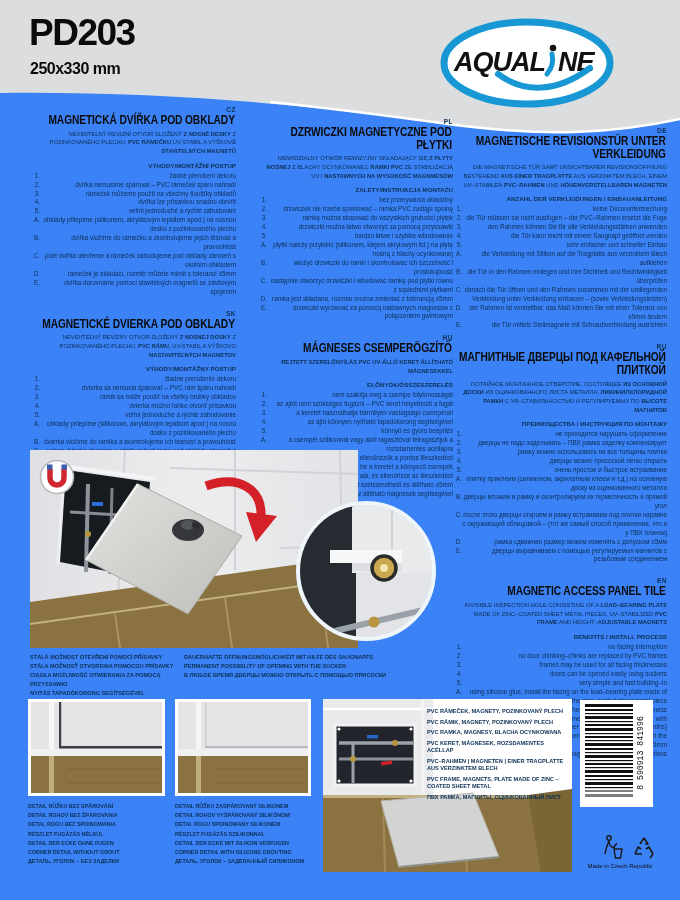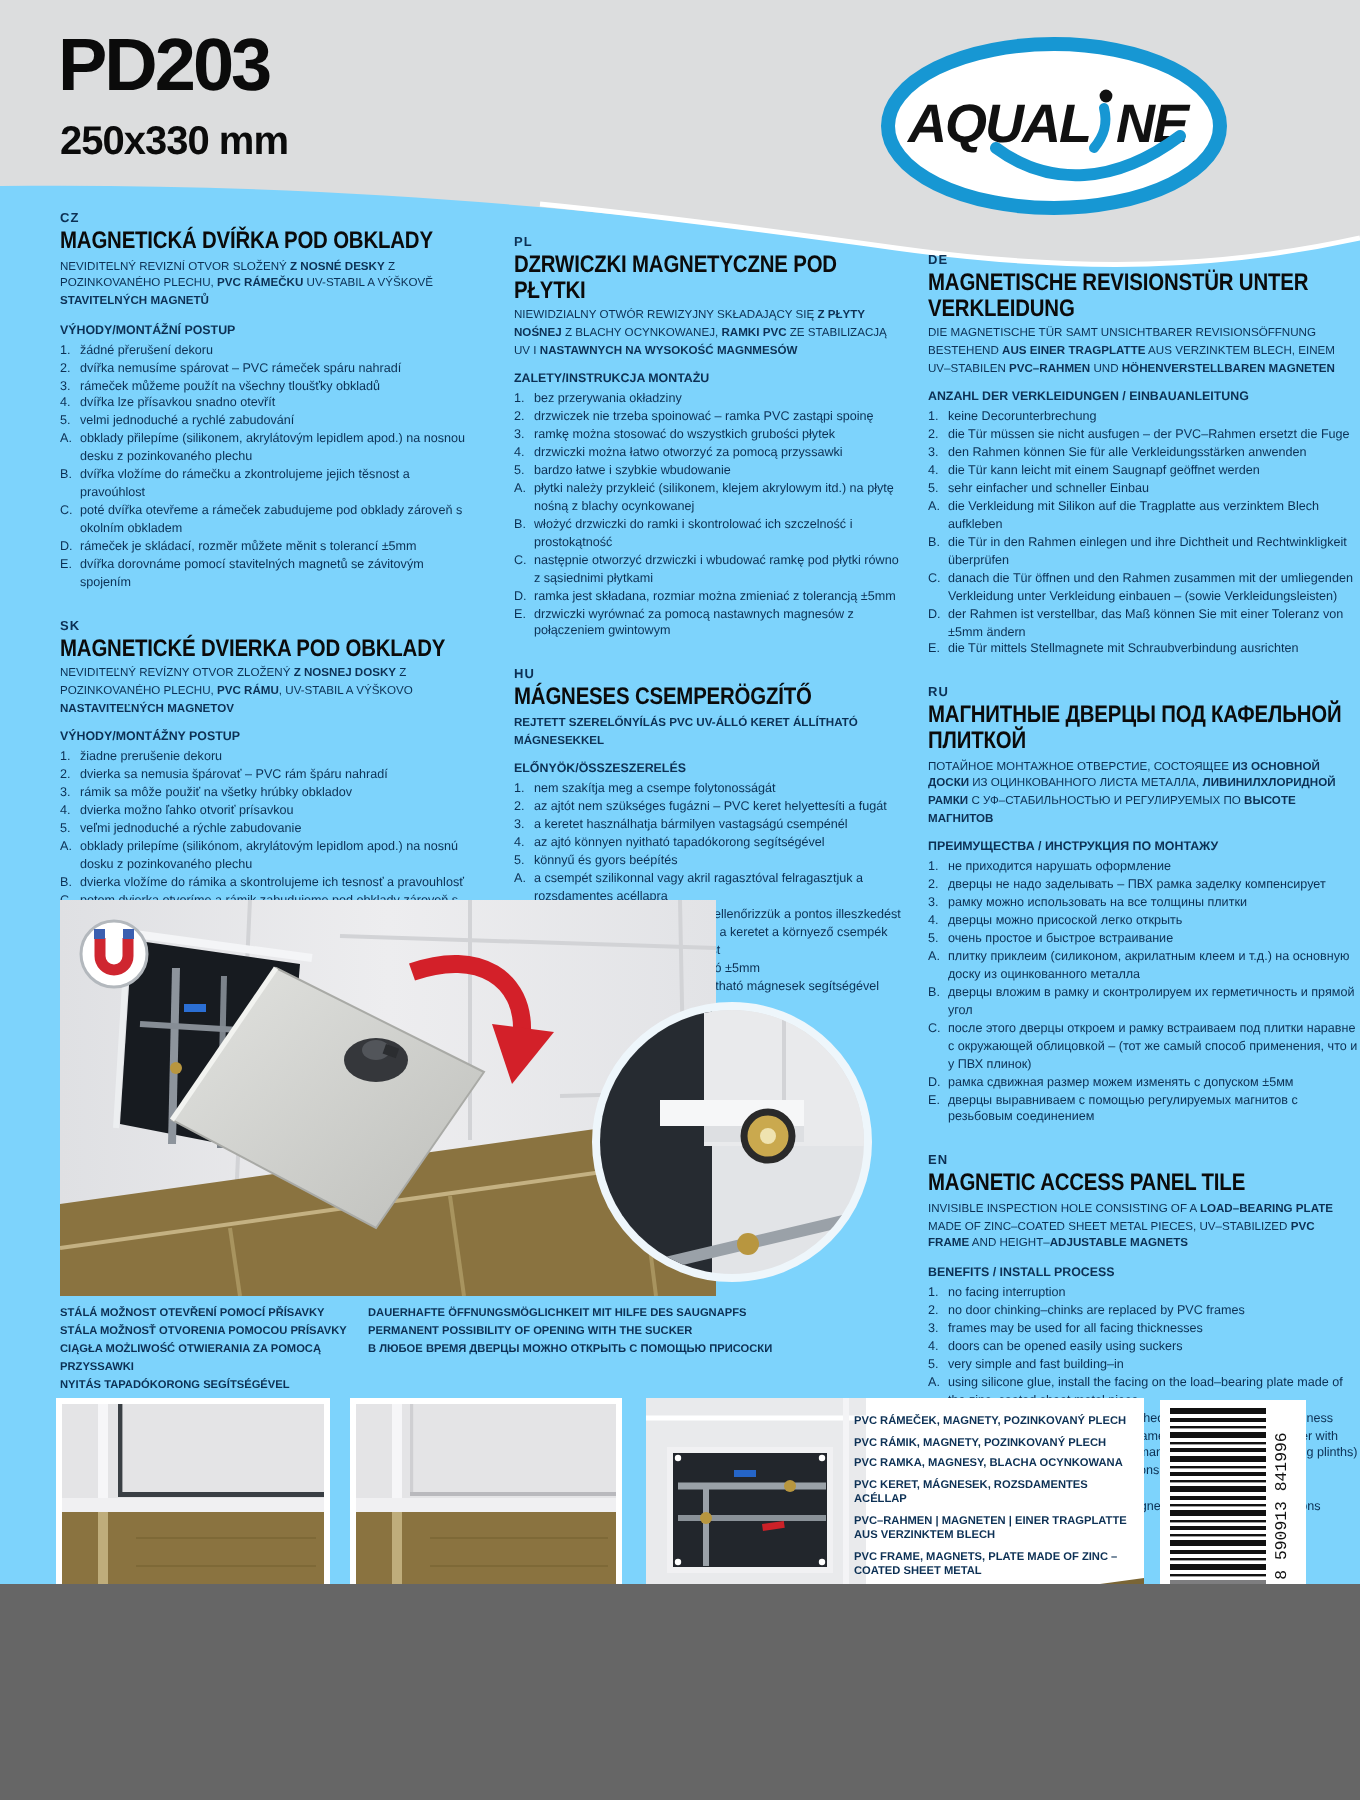--- a/index.html
+++ b/index.html
@@ -1,27 +1,27 @@
 <!DOCTYPE html>
 <html><head>
 <meta charset="utf-8">
 <style>
   html,body{margin:0;padding:0;background:#666;}
-  .page{position:relative;width:680px;height:792px;background:#7dd3fc;overflow:hidden;
+  .page{position:relative;width:680px;height:900px;background:#3b82f6;overflow:hidden;
         font-family:"Liberation Sans",sans-serif;color:#0c3054;}
   
   .hdr-wave{position:absolute;left:0;top:0;}
   .pcode{position:absolute;left:29px;top:12px;font-size:37px;font-weight:bold;color:#0b0b0b;letter-spacing:-1.5px;}
-  .psize{position:absolute;left:30px;top:60px;font-size:20px;font-weight:bold;color:#0b0b0b;letter-spacing:-0.5px;}
+  .psize{position:absolute;left:30px;top:60px;font-size:16px;font-weight:bold;color:#0b0b0b;letter-spacing:-0.5px;}
   .logo{position:absolute;left:440px;top:18px;}
   
-  .col{position:absolute;}
+  .col{position:absolute;text-align:right;}
   .c1{left:30px;top:106px;width:206px;}
   .c2{left:257px;top:118px;width:196px;}
-  .c3{left:464px;top:127px;width:215px;}
+  .c3{left:452px;top:127px;width:215px;}
   .sec{margin-bottom:13px;}
   .lang{font-size:6.5px;font-weight:bold;letter-spacing:0.5px;margin-bottom:1px;}
   .sec h2{font-size:12px;line-height:1.05;margin:1px 0 3px;color:#0b0b0b;width:117%;
           transform:scaleX(0.85);transform-origin:0 0;letter-spacing:-0.1px;}
   .subtl{font-size:5.8px;line-height:1.5;margin:0 0 6px;}
   .bhead{font-size:6.2px;font-weight:bold;margin:0 0 3px;}
   .li{display:flex;font-size:6.3px;line-height:1.42;}
   .li .n{flex:0 0 10px;}
   .li .t{flex:1;}
   

